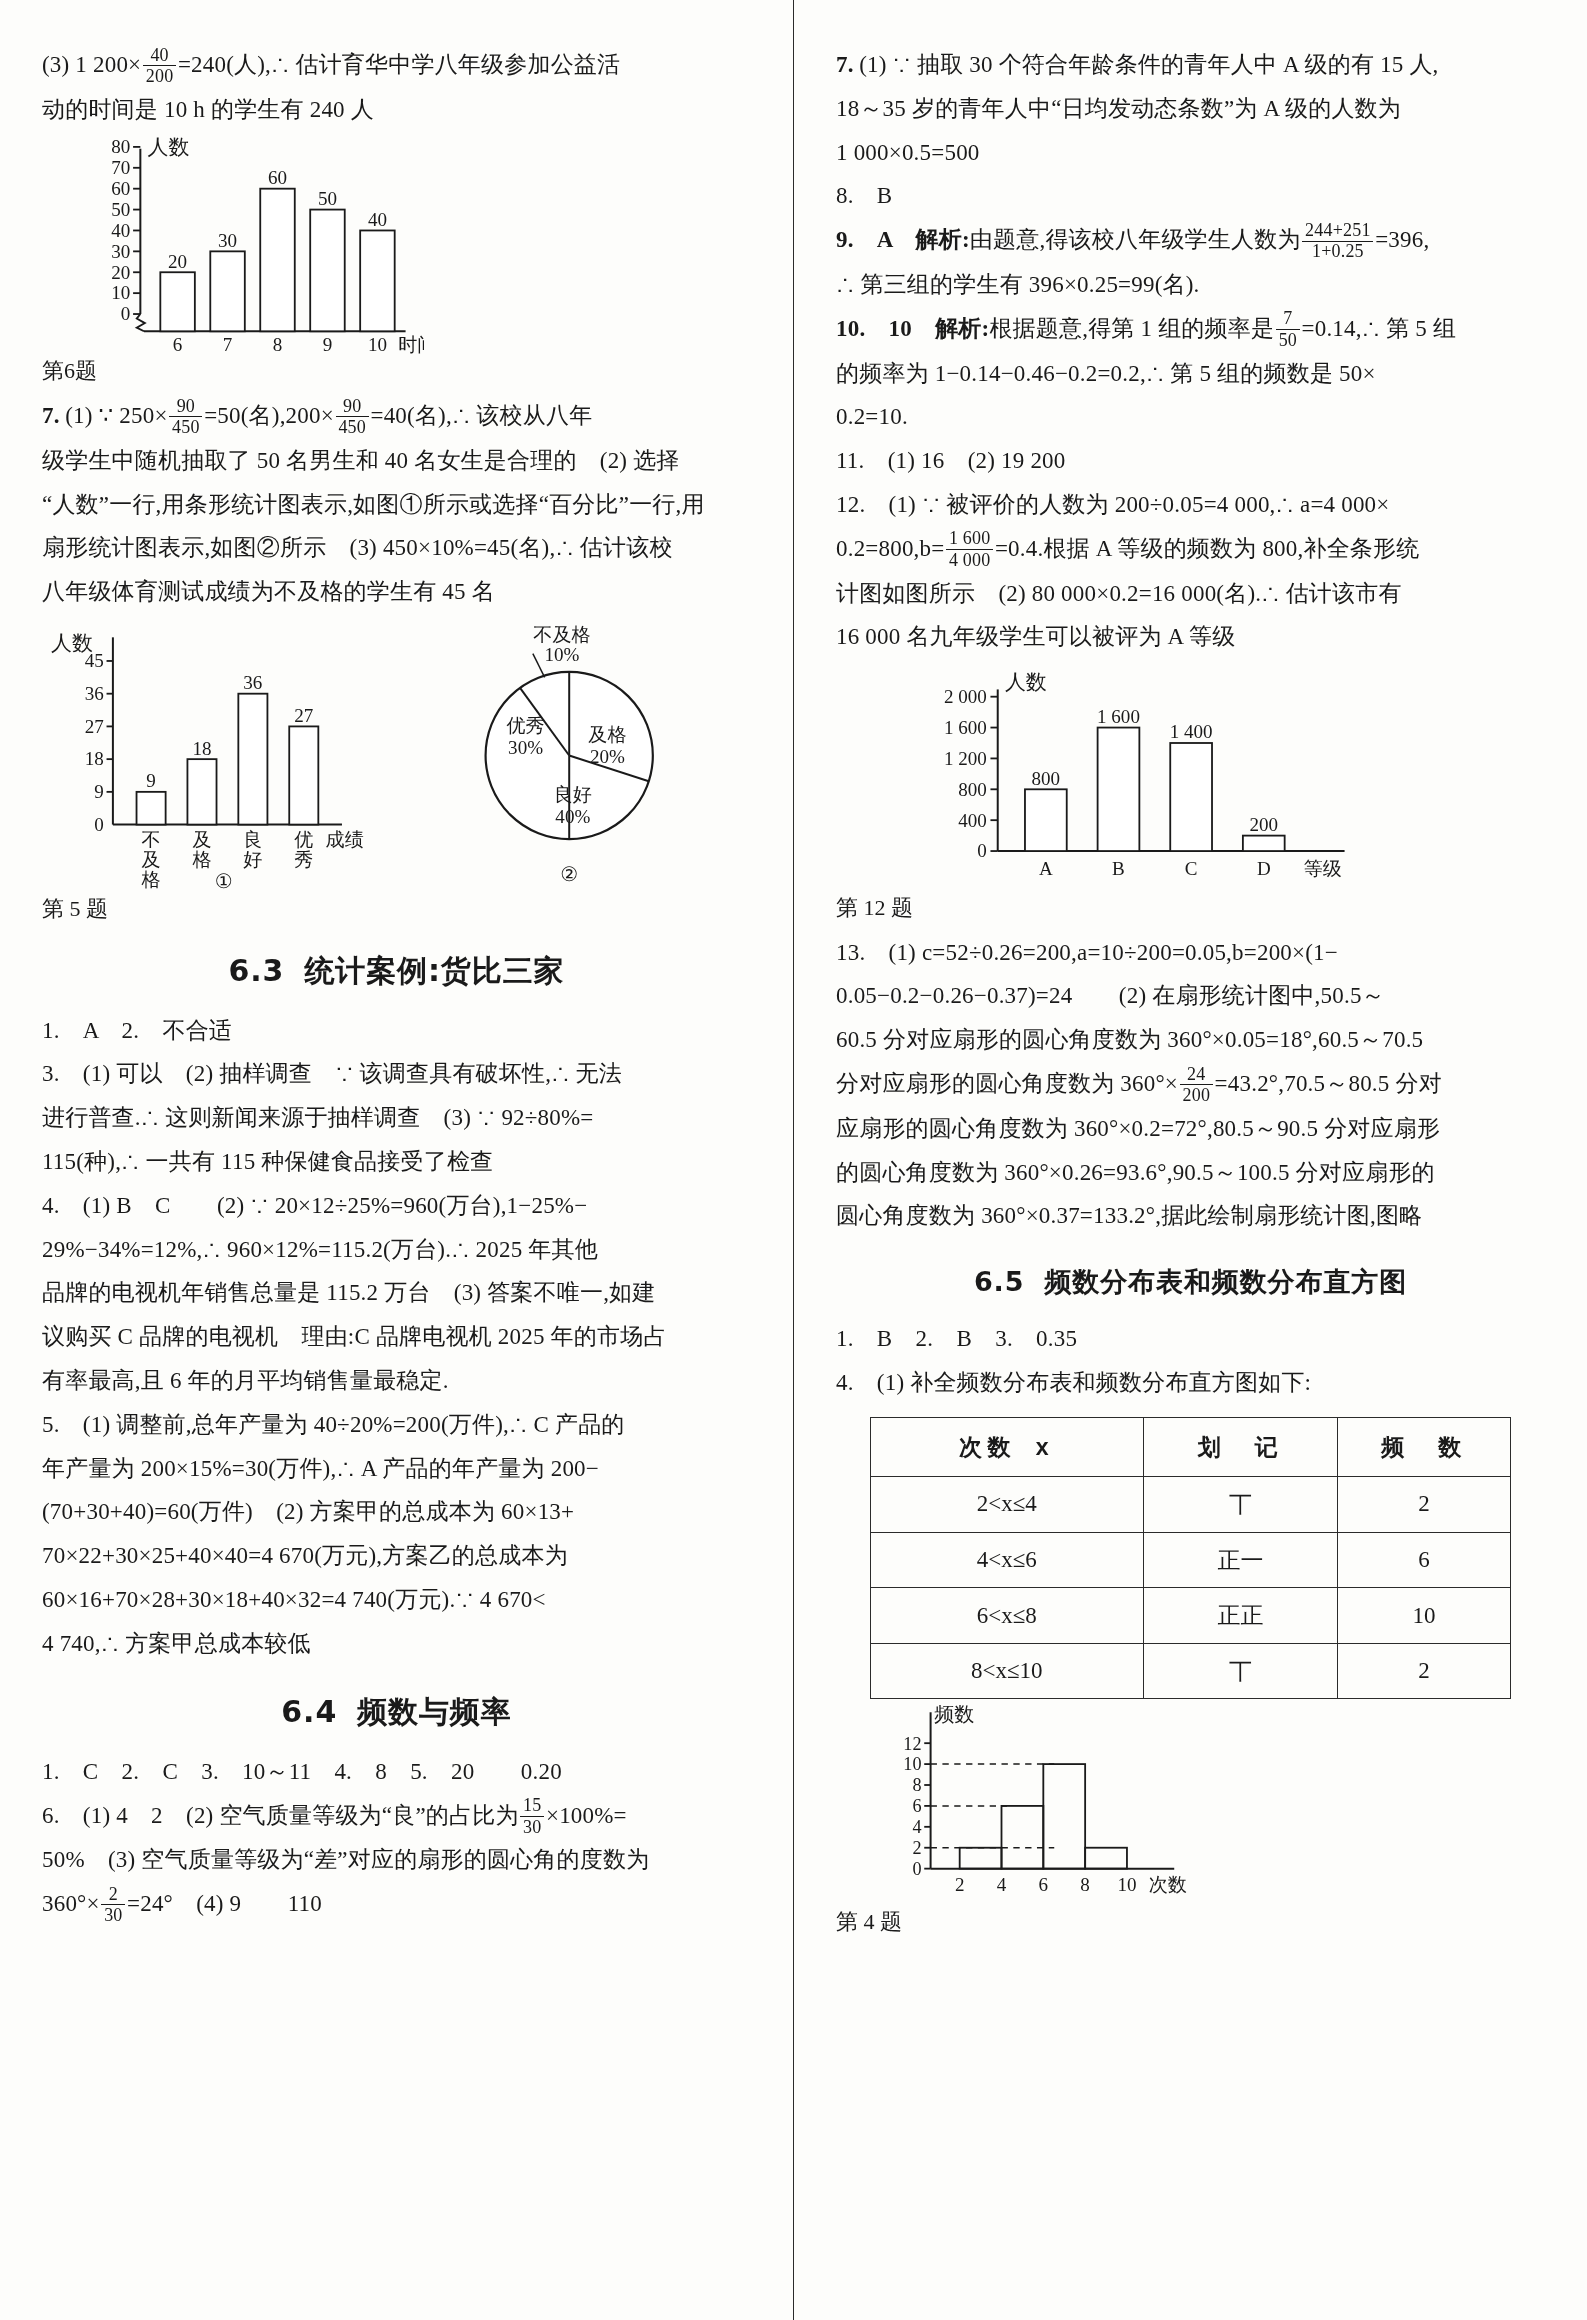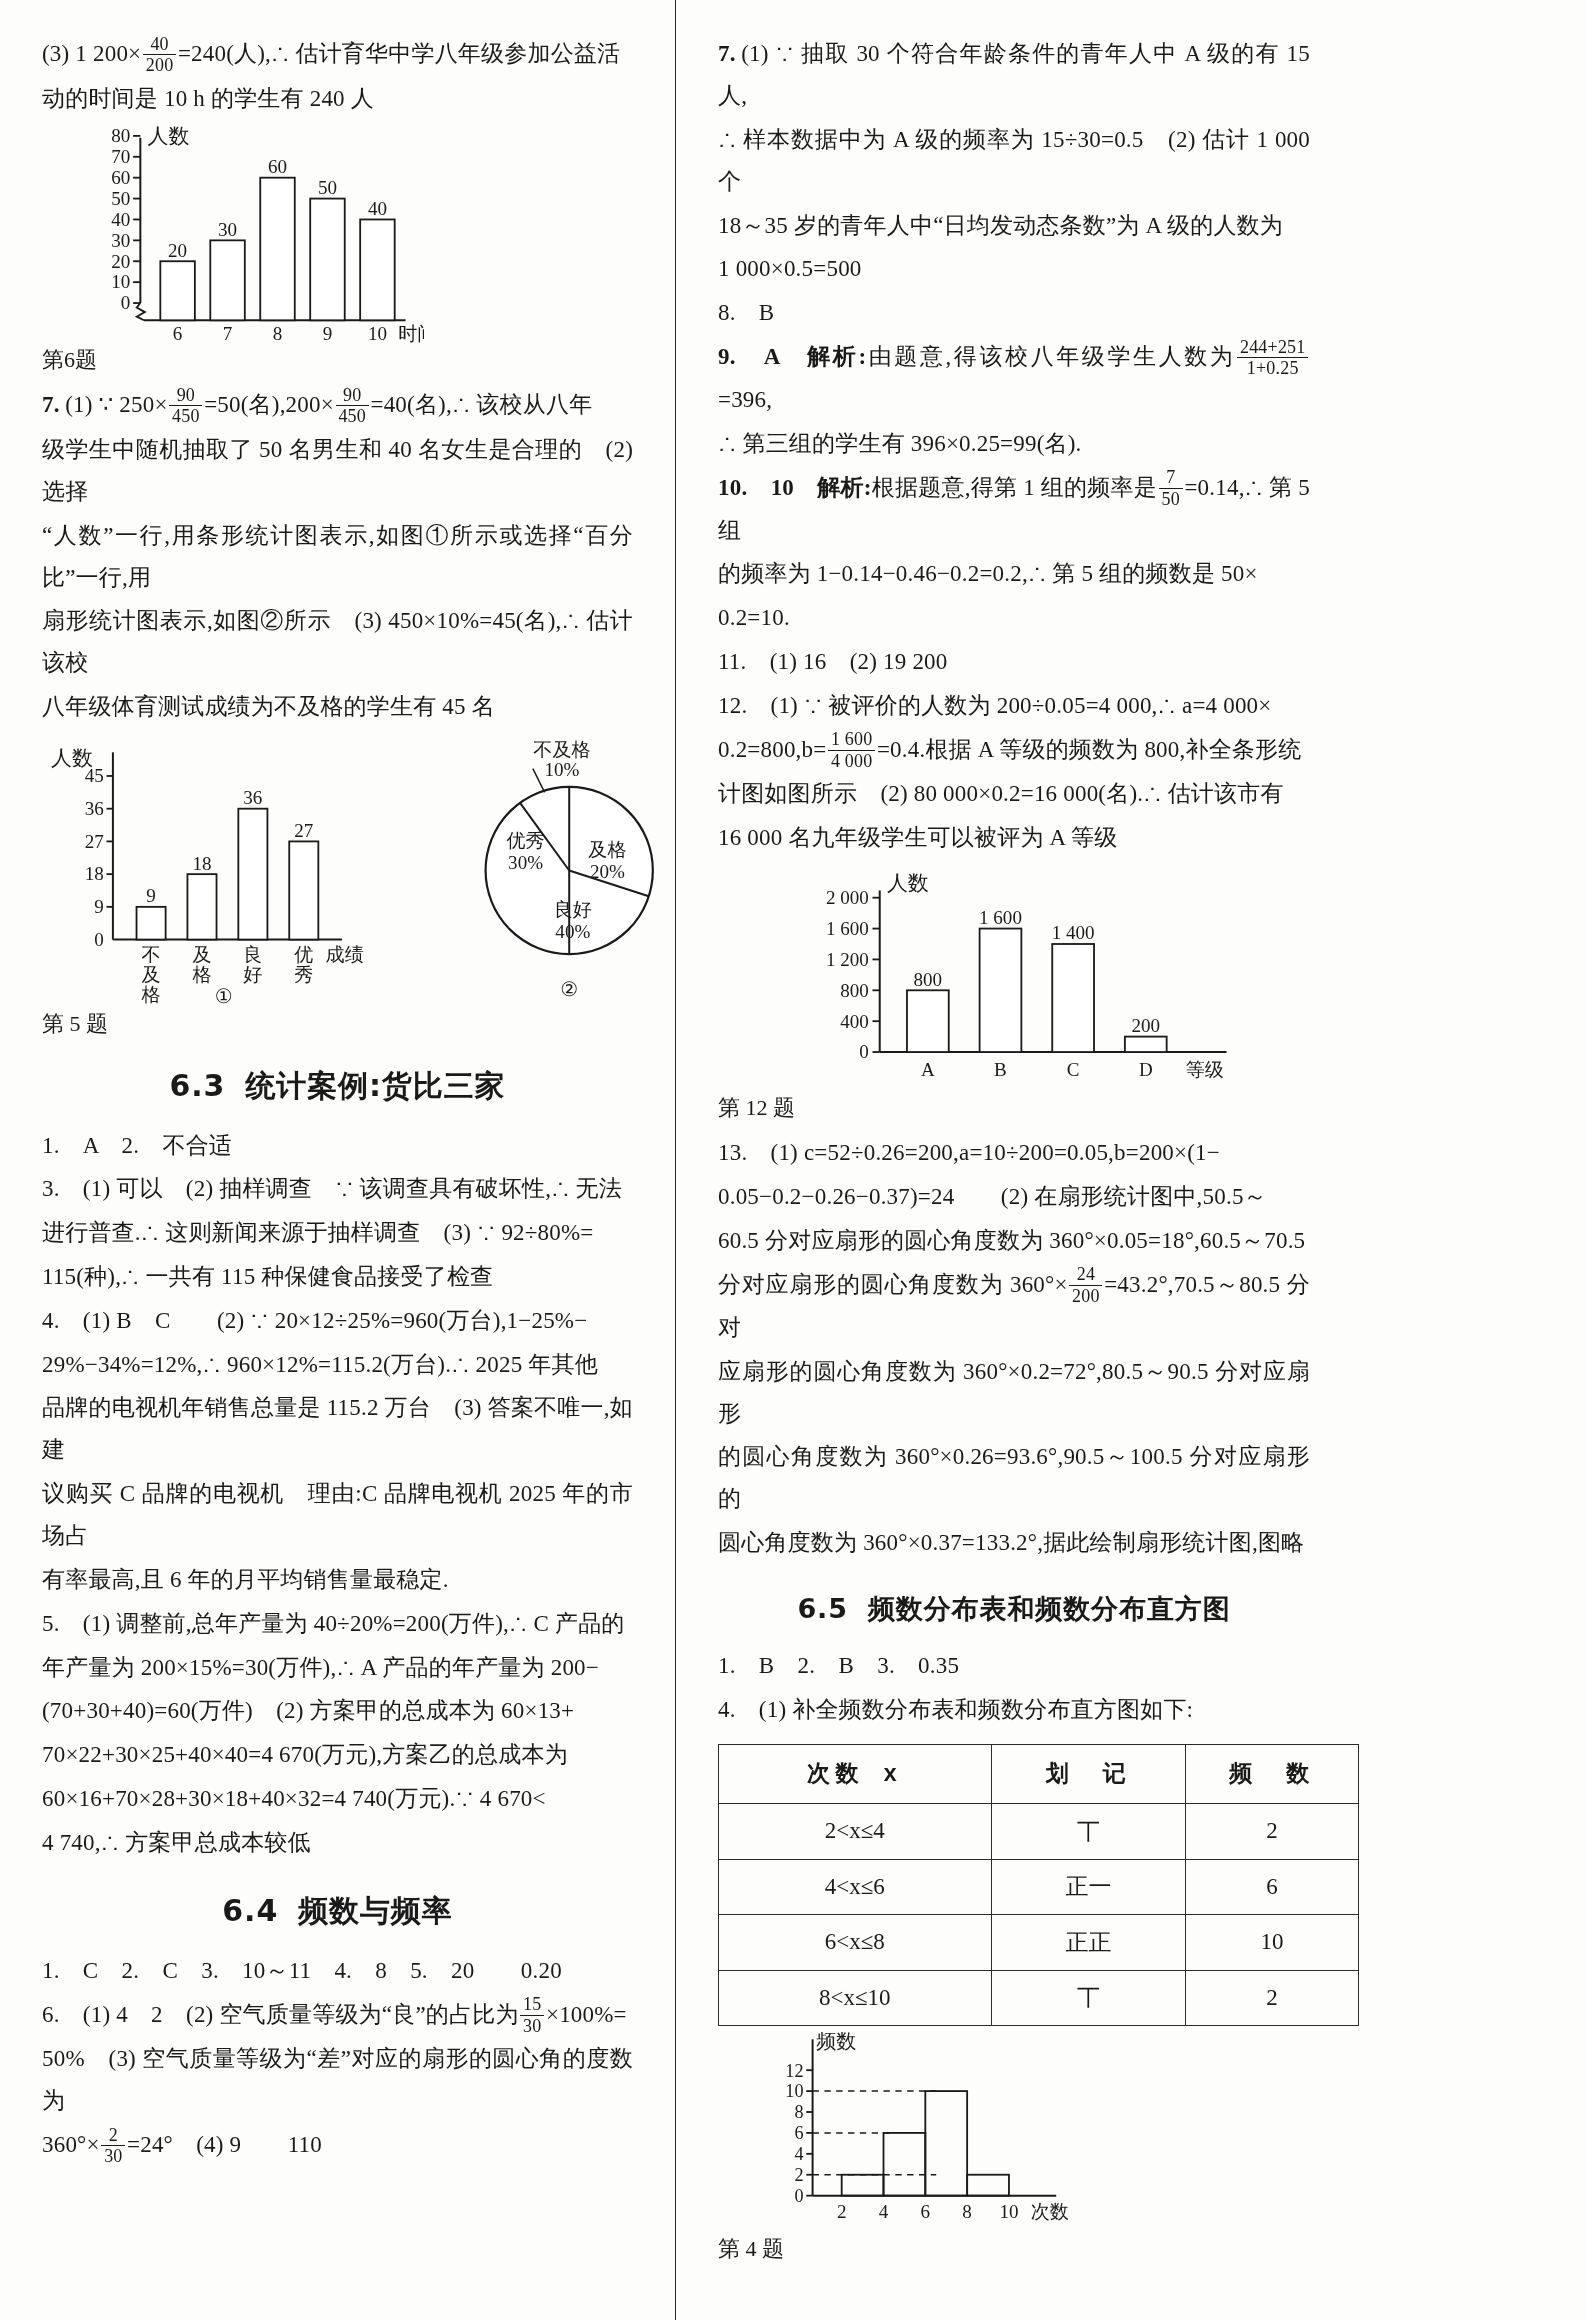--- a/index.html
+++ b/index.html
@@ -7,22 +7,22 @@
   body {
     width:1587px; height:2320px;
     background:#fdfdfb;
     font-family:"Liberation Serif","DejaVu Serif",serif;
     color:#1a1a1a;
     position:relative;
     overflow:hidden;
   }
   .page { position:absolute; inset:0; display:flex; }
   .col {
-    width:676px; height:100%;
-    padding:33px 42px 18px 42px;
+    width:794px; height:100%;
+    padding:44px 42px 18px 42px;
     position:relative;
   }
   .col.left { border-right:1.4px solid #2b2b2b; }
   
   .para {
     font-size:23px;
     line-height:42px;
     text-align:justify;
     margin:0 0 1.8px 0;
     letter-spacing:0.2px;
@@ -274,21 +274,20 @@
           <span class="de">30</span>
         </span><span>=24°　(4) 9　　110</span>
     </p>
   </div>
 
   <div class="col right">
 
     <p class="para">
       <span class="num">7.</span><span>(1) ∵ 抽取 30 个符合年龄条件的青年人中 A 级的有 15 人,</span>
     </p>
-    <p class="para">∴ 样本数据中为 A 级的频率为 15÷30=0.5　(2) 估计 1 000 个</p>
     <p class="para">18～35 岁的青年人中“日均发动态条数”为 A 级的人数为</p>
     <p class="para">1 000×0.5=500</p>
     <p class="para">8.　B</p>
 
     <p class="para">
       <span style="font-weight:bold">9.　A　</span><span style="font-weight:bold">解析:</span><span>由题意,得该校八年级学生人数为</span><span class="frac">
           <span class="nu">244+251</span>
           <span class="de">1+0.25</span>
         </span><span>=396,</span>
     </p>

